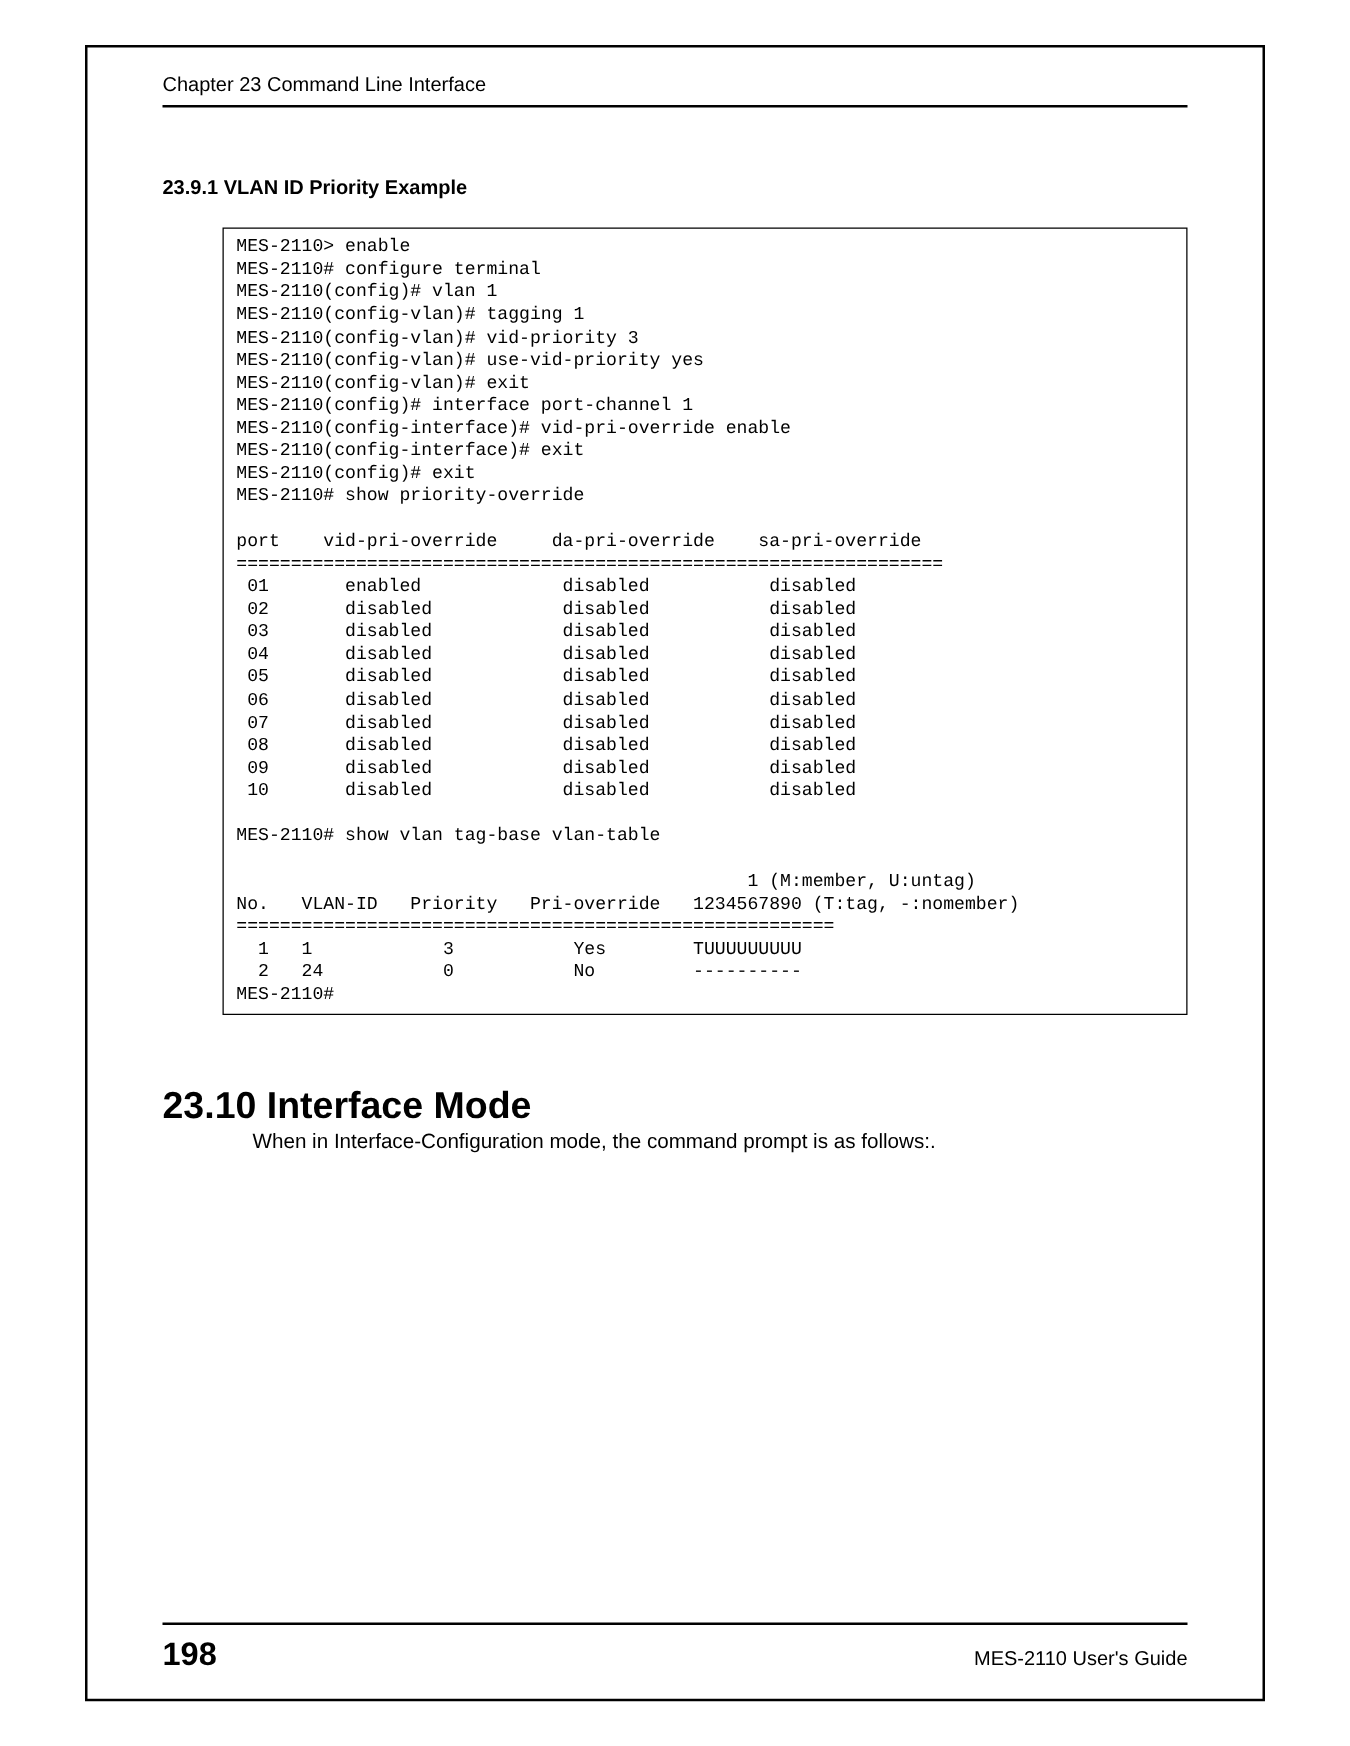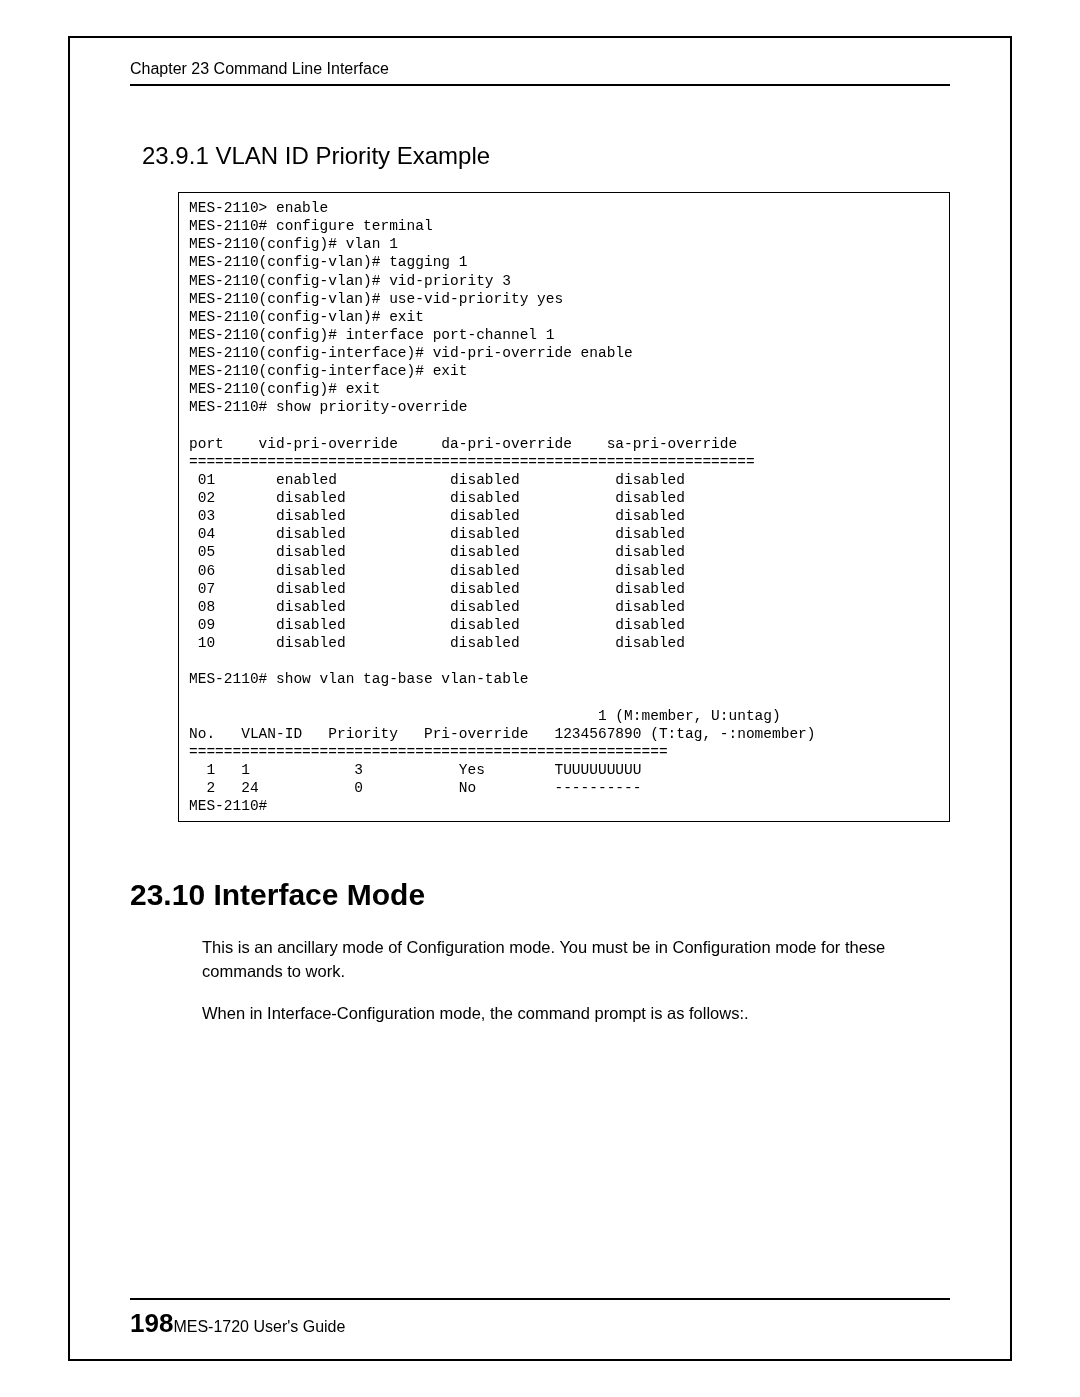--- a/index.html
+++ b/index.html
@@ -20,30 +20,29 @@
       border: 2px solid #000;
       padding: 22px 60px 20px 60px;
     }
     .header {
       font-size: 16px;
       padding-bottom: 6px;
       border-bottom: 2px solid #000;
       margin-bottom: 56px;
     }
     .section-heading-3 {
-      font-size: 24px;
-      font-weight: normal;
+      font-size: 16px;
+      font-weight: bold;
       margin-bottom: 22px;
-      margin-left: 12px;
+      margin-left: 0;
     }
     .section-heading-2 {
       font-size: 30px;
       font-weight: bold;
       margin-top: 56px;
-      margin-bottom: 24px;
     }
     .body-text {
       font-size: 16.5px;
       line-height: 1.45;
       margin-left: 72px;
       margin-bottom: 18px;
     }
     .code-box {
       border: 1px solid #000;
       margin-left: 48px;
@@ -60,20 +59,21 @@
       left: 60px;
       right: 60px;
       bottom: 20px;
     }
     .footer-rule {
       border-top: 2px solid #000;
       margin-bottom: 8px;
     }
     .footer-line {
       display: flex;
+      justify-content: space-between;
       align-items: baseline;
     }
     .page-num {
       font-size: 26px;
       font-weight: bold;
     }
     .guide-title {
       font-size: 16px;
     }
   </style>
@@ -119,26 +119,25 @@
 
                                                1 (M:member, U:untag)
 No.   VLAN-ID   Priority   Pri-override   1234567890 (T:tag, -:nomember)
 =======================================================
   1   1            3           Yes        TUUUUUUUUU
   2   24           0           No         ----------
 MES-2110#</div>
 
   <h2 class="section-heading-2">23.10  Interface Mode</h2>
 
-  <p class="body-text">This is an ancillary mode of Configuration mode. You must be in Configuration mode for these commands to work.</p>
 
   <p class="body-text">When in Interface-Configuration mode, the command prompt is as follows:.</p>
 
 
   <div class="footer">
     <div class="footer-rule"></div>
     <div class="footer-line">
       <span class="page-num">198</span>
-      <span class="guide-title">MES-1720 User's Guide</span>
+      <span class="guide-title">MES-2110 User's Guide</span>
     </div>
   </div>
 
 </div>
 
 </body></html>

